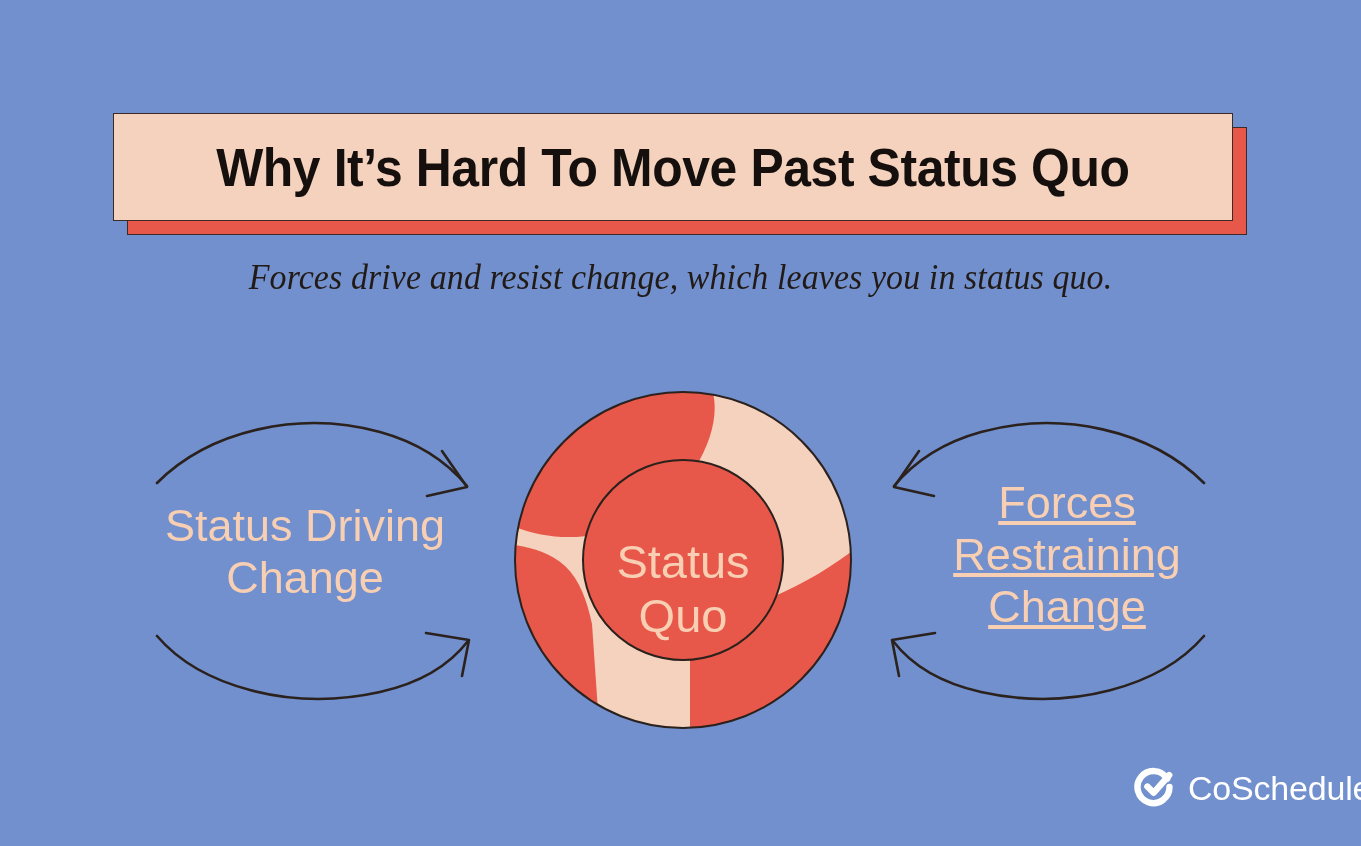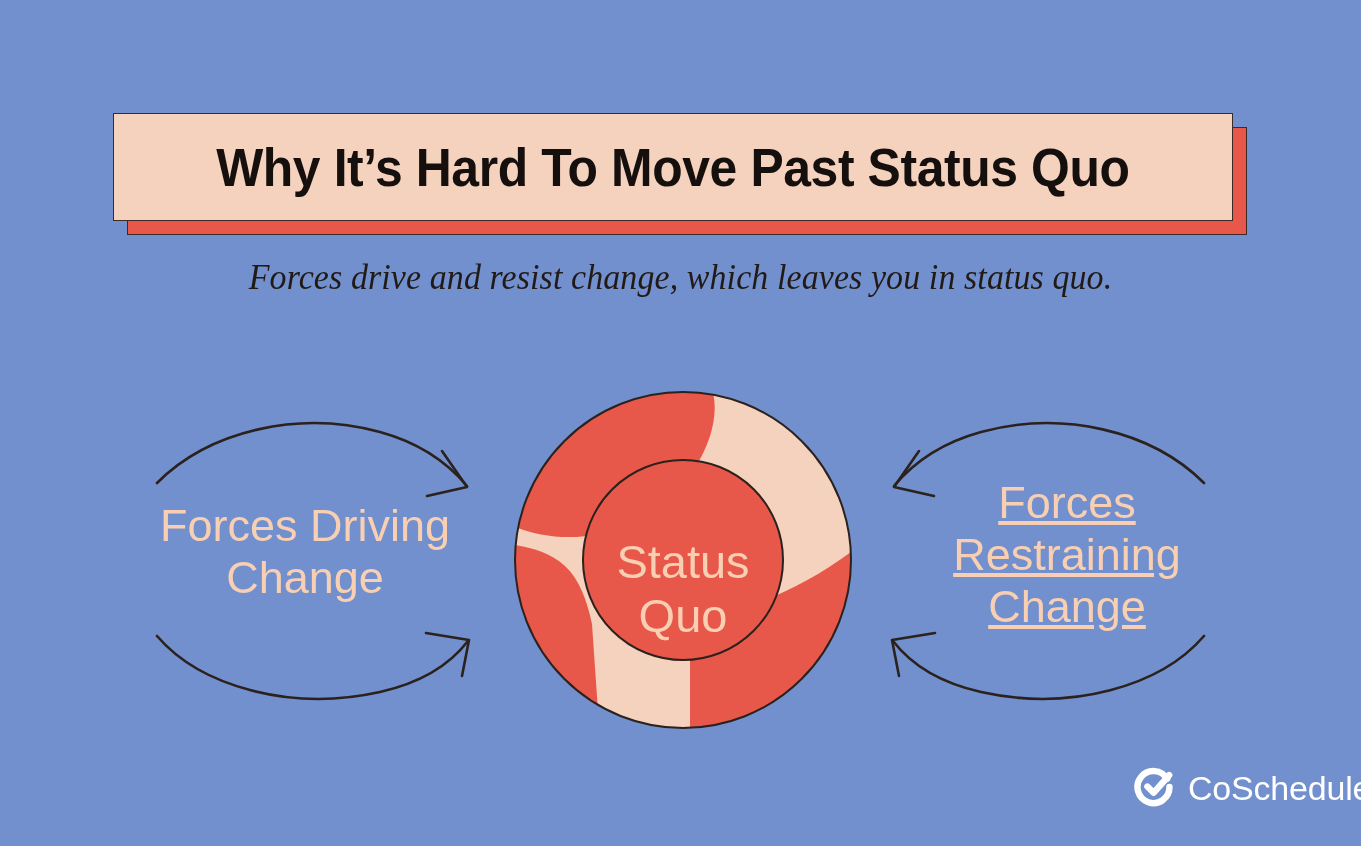--- a/index.html
+++ b/index.html
@@ -290,21 +290,21 @@
       </g>
 
       <g>
         <text x="683" y="578" text-anchor="middle" fill="#f8cfb3" font-family="Liberation Sans, sans-serif" font-size="47">Status</text>
         <text x="683" y="632" text-anchor="middle" fill="#f8cfb3" font-family="Liberation Sans, sans-serif" font-size="47">Quo</text>
       </g>
     </svg>
   </div>
 
   <div class="side-label label-left">
-    <div>Forces Driving</div>
+    <div>Status Driving</div>
     <div>Change</div>
   </div>
 
   <div class="side-label label-right">
     <div>Forces</div>
     <div>Restraining</div>
     <div>Change</div>
   </div>
 
   <div class="logo">

